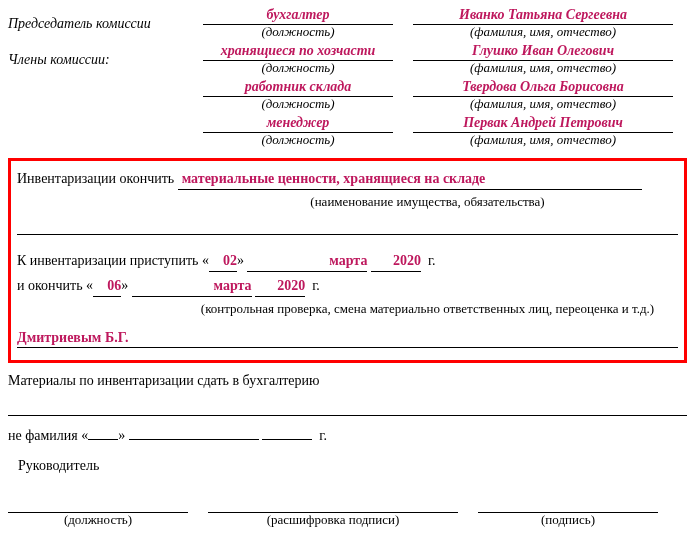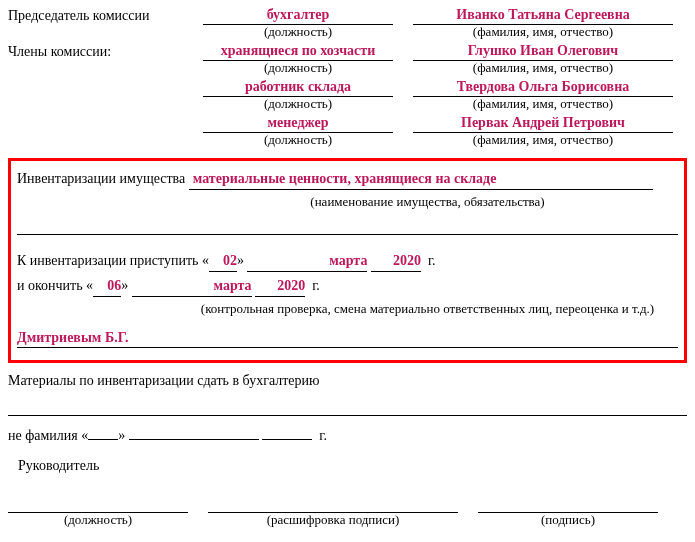--- a/index.html
+++ b/index.html
@@ -7,22 +7,23 @@
     font-size: 14px;
     margin: 0;
     padding: 6px 8px;
     width: 695px;
     box-sizing: border-box;
     color: #000;
     background: #fff;
   }
   .row {
     display: flex;
-    align-items: flex-start;
+    align-items: center;
     margin-bottom: 2px;
+    font-style: italic;
   }
   .label-col {
     width: 195px;
     padding-top: 2px;
   }
   .pos-col {
     width: 190px;
     text-align: center;
     margin-right: 20px;
   }
@@ -129,21 +130,21 @@
   </div>
   <div class="name-col stack">
     <span class="underlined blue">Первак Андрей Петрович</span>
     <span class="sublabel">(фамилия, имя, отчество)</span>
   </div>
 </div>
 
 <div class="red-box">
 
   <div class="line-row">
-    <span>Инвентаризации имущества</span>
+    <span>Инвентаризации окончить</span>
     <span class="inline-under blue" style="width:460px; text-align:left; padding-left:4px;">материальные ценности, хранящиеся на складе</span>
   </div>
   <div style="text-align:center; margin-left:160px;">
     <span class="sublabel" style="display:inline;">(наименование имущества, обязательства)</span>
   </div>
   <div class="full-under"></div>
 
   <div class="line-row" style="margin-top:16px;">
     <span>К инвентаризации приступить «</span><span class="inline-under blue" style="width:28px;">02</span><span>»</span>
     <span class="inline-under blue" style="width:120px;">марта</span>

